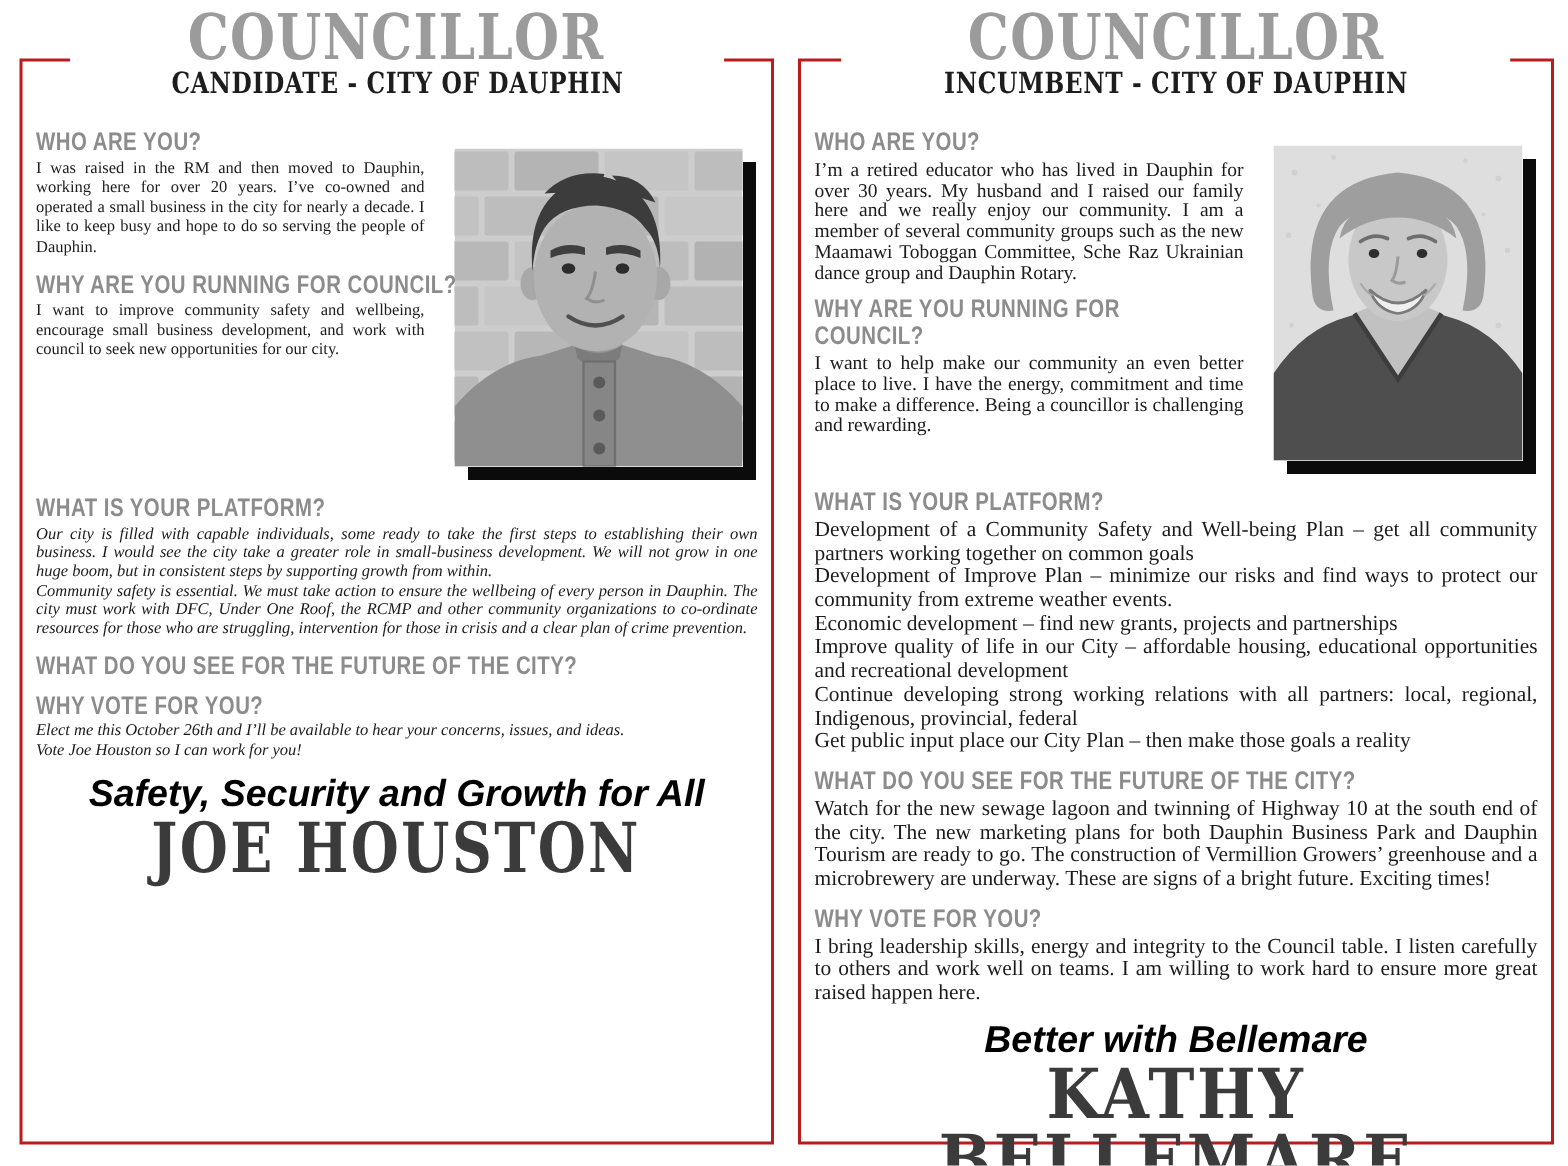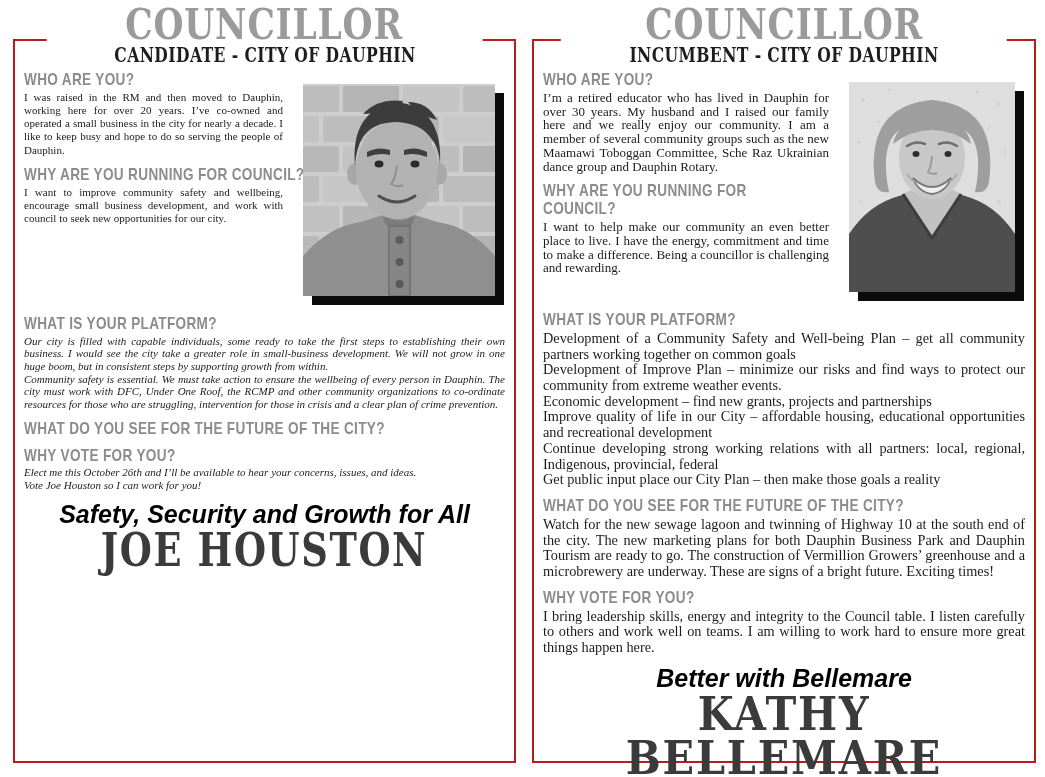--- a/index.html
+++ b/index.html
@@ -29,21 +29,21 @@
   .heading>span{display:inline-block;transform:scaleX(.8);transform-origin:0 50%;
                 letter-spacing:.4px;white-space:nowrap;}
   .heading>span.wrap2{white-space:normal;width:300px;}
 
   .body-text{color:#1b1b1b;text-align:justify;margin:0;}
   .intro .body-text{font-size:11px;line-height:1.2;}
   .panel.right .intro .body-text{font-size:13px;line-height:1.06;}
   .panel.left .full .body-text{font-size:11px;line-height:1.15;font-style:italic;}
   .panel.right .full .body-text{font-size:14.3px;line-height:1.1;}
 
-  .intro{display:flex;gap:20px;margin-bottom:9px;}
+  .intro{display:flex;gap:20px;margin-bottom:9px;margin-top:15px;}
   .intro-text{flex:1 1 auto;min-width:0;}
   .photo-col{flex:0 0 auto;padding:13px 10px 10px 0;}
   .panel.right .photo-col{padding-top:11px;}
   .photo{display:block;box-shadow:9px 9px 0 #0b0b0b;}
 
   .slogan{font-family:"Liberation Sans",sans-serif;font-weight:bold;font-style:italic;
           font-size:25px;color:#000000;text-align:center;margin:5px 0 1px 0;line-height:1.1;}
   .cand-name{text-align:center;color:#3b3b3b;margin:1px 0 0 0;line-height:.95;}
   .cand-name>span{font-family:"DejaVu Serif",serif;font-weight:bold;font-size:46px;
                   display:inline-block;letter-spacing:2px;transform:scaleX(.8);}
@@ -217,19 +217,19 @@
       <p class="body-text">Get public input place our City Plan – then make those goals a reality</p>
     </div>
 
     <div class="sec full">
       <h3 class="heading"><span>WHAT DO YOU SEE FOR THE FUTURE OF THE CITY?</span></h3>
       <p class="body-text">Watch for the new sewage lagoon and twinning of Highway 10 at the south end of the city. The new marketing plans for both Dauphin Business Park and Dauphin Tourism are ready to go. The construction of Vermillion Growers’ greenhouse and a microbrewery are underway. These are signs of a bright future. Exciting times!</p>
     </div>
 
     <div class="sec full">
       <h3 class="heading"><span>WHY VOTE FOR YOU?</span></h3>
-      <p class="body-text">I bring leadership skills, energy and integrity to the Council table. I listen carefully to others and work well on teams. I am willing to work hard to ensure more great things happen here.</p>
+      <p class="body-text">I bring leadership skills, energy and integrity to the Council table. I listen carefully to others and work well on teams. I am willing to work hard to ensure more great raised happen here.</p>
     </div>
 
     <div class="slogan">Better with Bellemare</div>
     <div class="cand-name"><span class="wide">KATHY BELLEMARE</span></div>
   </div>
 </section>
 
 </body></html>

